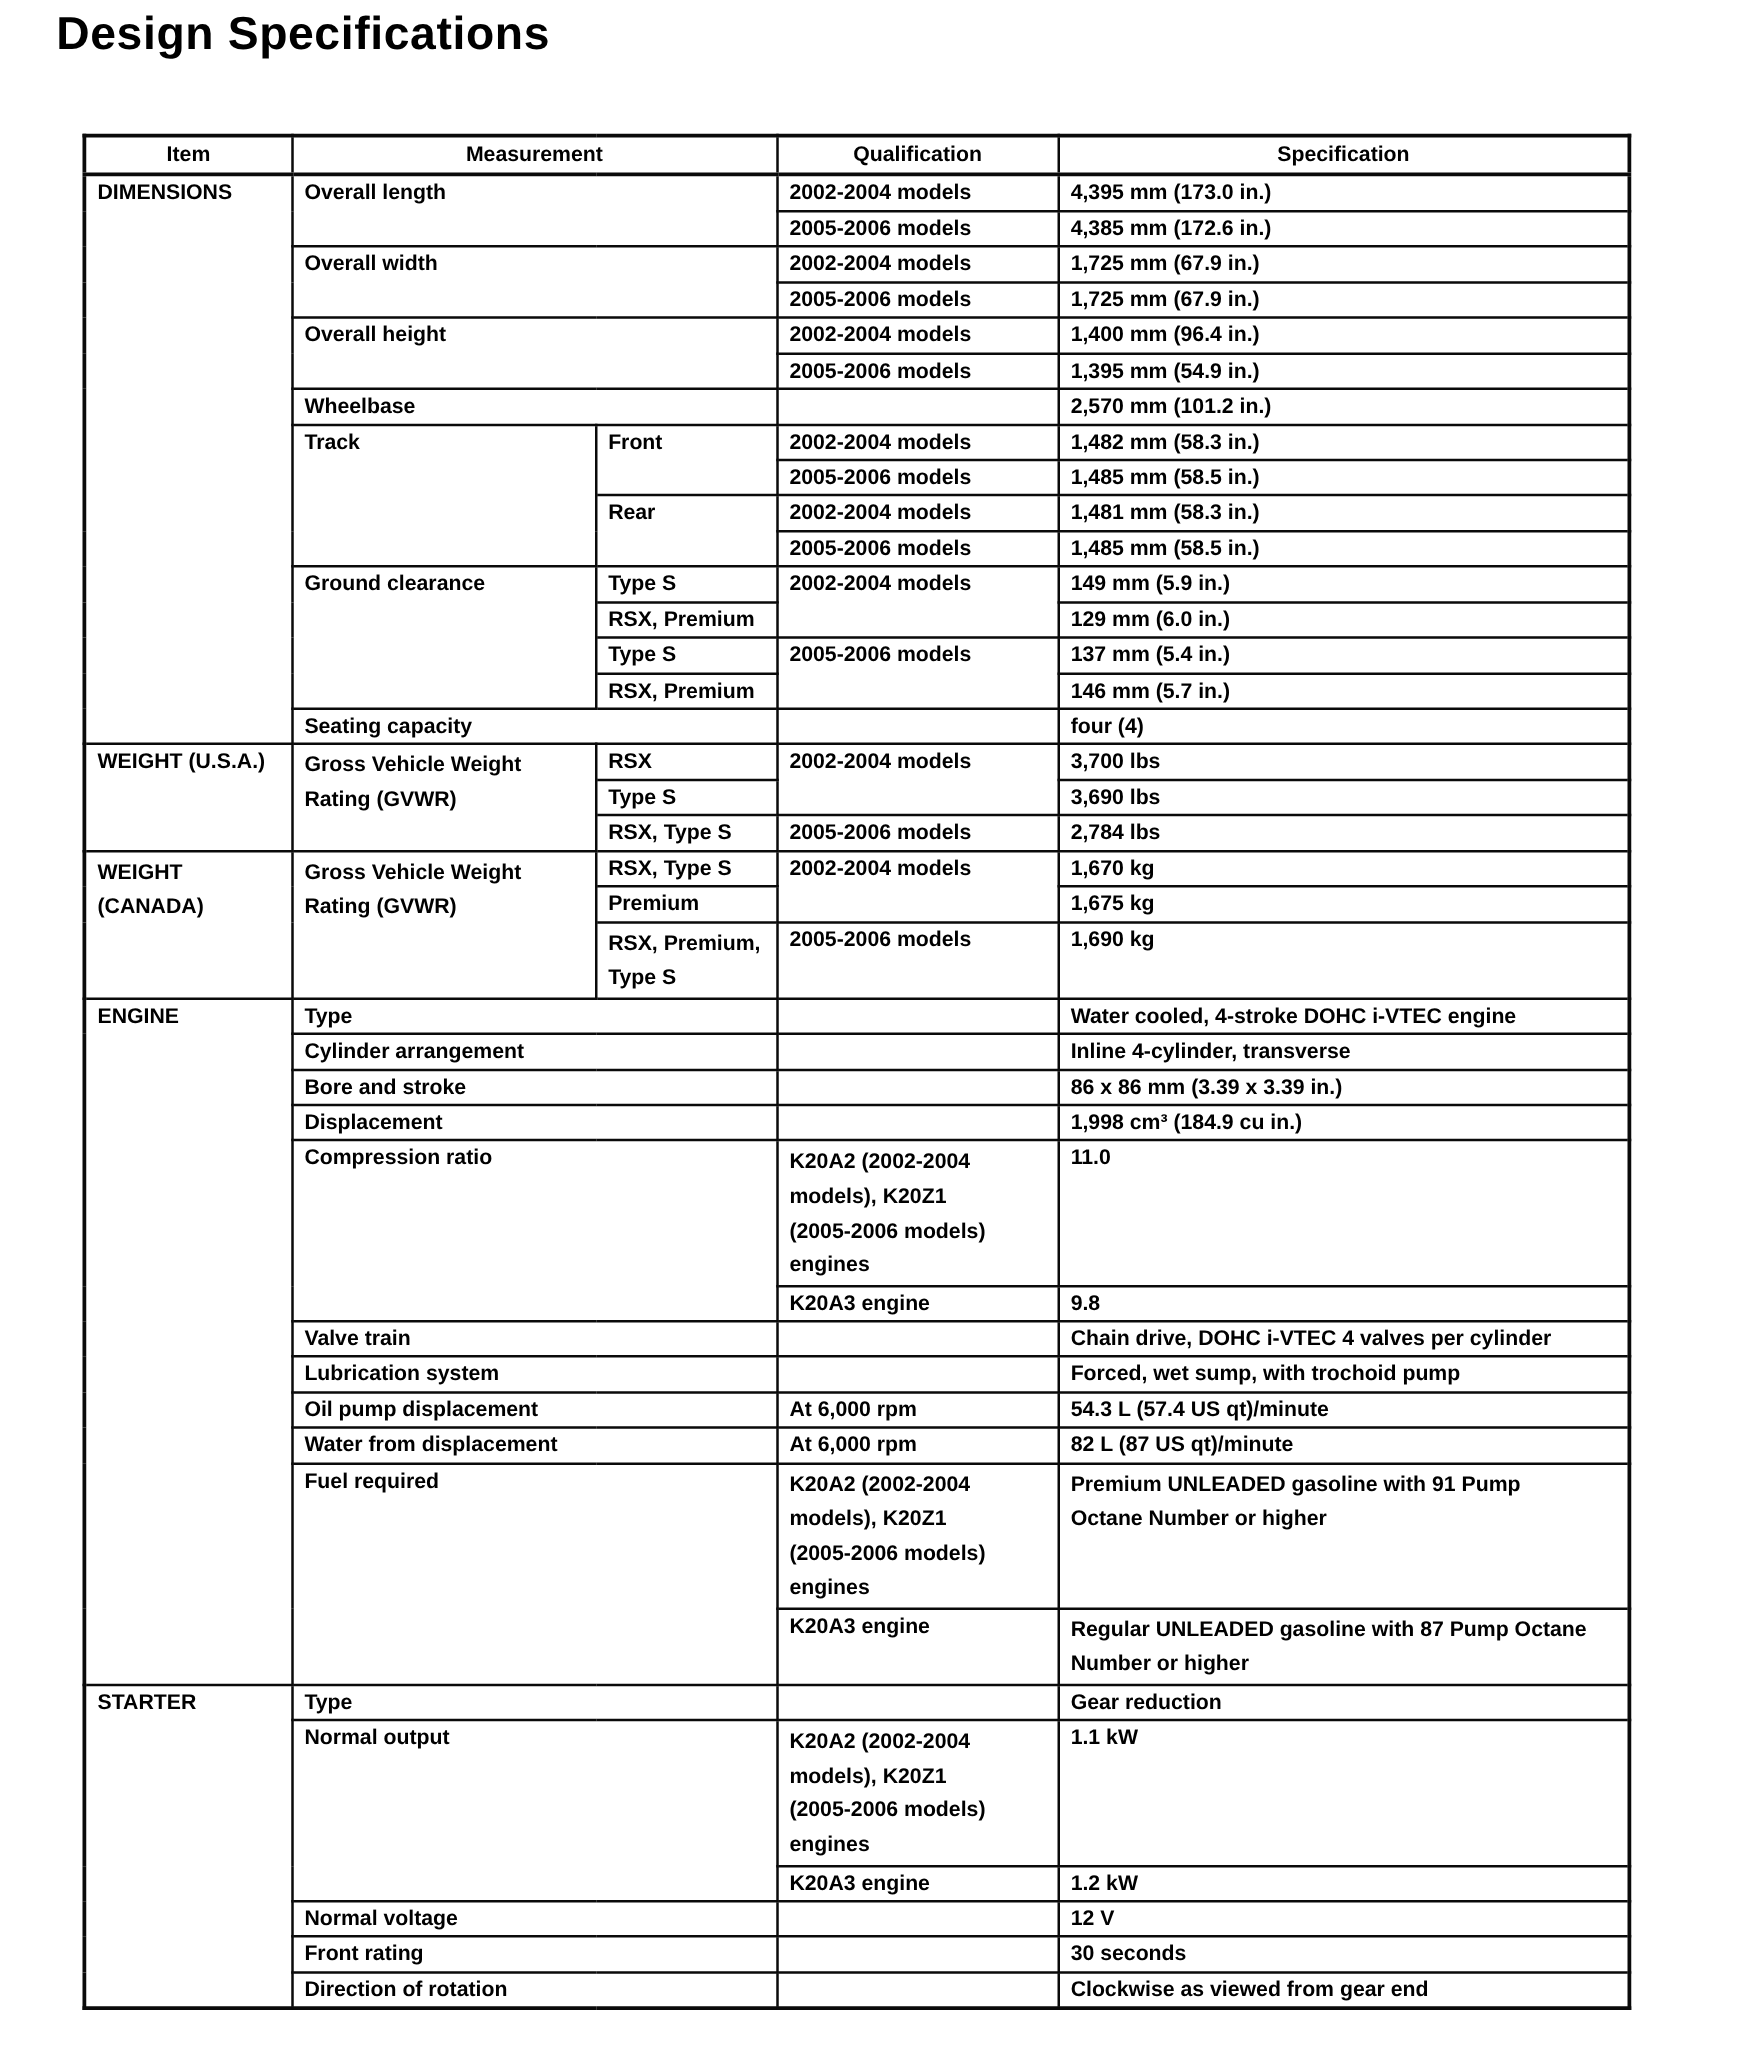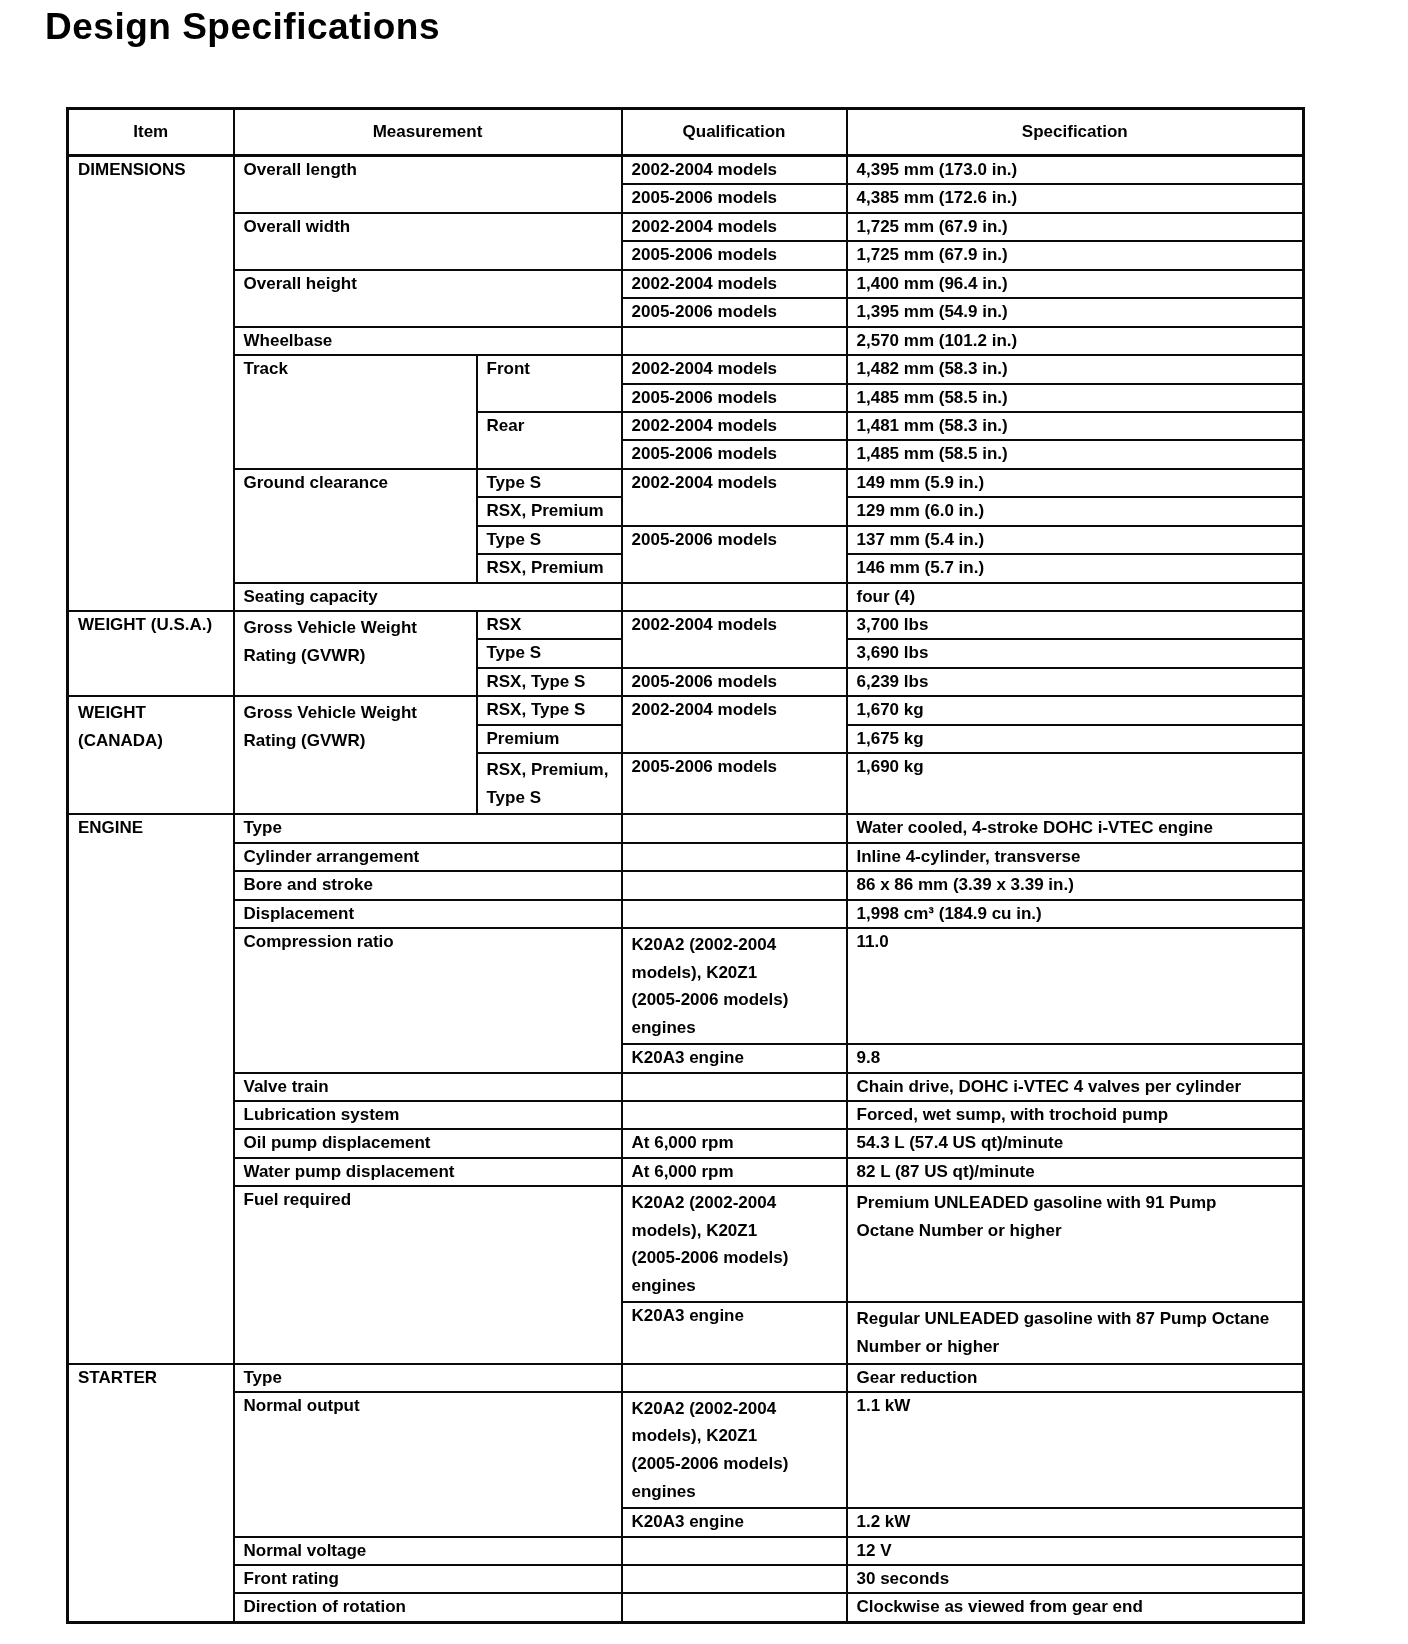--- a/index.html
+++ b/index.html
@@ -32,21 +32,21 @@
     white-space:pre-line;
     overflow:hidden;
   }
   table.spec th {
     text-align:center;
     vertical-align:middle;
     padding:3px 6px;
     border-bottom-width:3px;
   }
   table.spec tr { height:27px; }
-  table.spec thead tr { height:47px; }
+  table.spec thead tr { height:31px; }
   table.spec tr.h-tall { height:112px; }
   table.spec tr.h-mid { height:58px; }
   table.spec td.multi { line-height:1.62; }
 </style>
 </head>
 <body>
 
 <h1 class="page-title">Design Specifications</h1>
 
 <table class="spec">
@@ -152,21 +152,21 @@
       <td rowspan="2">2002-2004 models</td>
       <td>3,700 lbs</td>
     </tr>
     <tr>
       <td>Type S</td>
       <td>3,690 lbs</td>
     </tr>
     <tr>
       <td>RSX, Type S</td>
       <td>2005-2006 models</td>
-      <td>6,239 lbs</td>
+      <td>2,784 lbs</td>
     </tr>
 
     <tr>
       <td rowspan="3" class="multi">WEIGHT
 (CANADA)</td>
       <td rowspan="3" class="multi">Gross Vehicle Weight
 Rating (GVWR)</td>
       <td>RSX, Type S</td>
       <td rowspan="2">2002-2004 models</td>
       <td>1,670 kg</td>
@@ -224,21 +224,21 @@
       <td colspan="2">Lubrication system</td>
       <td></td>
       <td>Forced, wet sump, with trochoid pump</td>
     </tr>
     <tr>
       <td colspan="2">Oil pump displacement</td>
       <td>At 6,000 rpm</td>
       <td>54.3 L (57.4 US qt)/minute</td>
     </tr>
     <tr>
-      <td colspan="2">Water pump displacement</td>
+      <td colspan="2">Water from displacement</td>
       <td>At 6,000 rpm</td>
       <td>82 L (87 US qt)/minute</td>
     </tr>
     <tr class="h-tall">
       <td colspan="2" rowspan="2">Fuel required</td>
       <td class="multi">K20A2 (2002-2004
 models), K20Z1
 (2005-2006 models)
 engines</td>
       <td class="multi">Premium UNLEADED gasoline with 91 Pump

